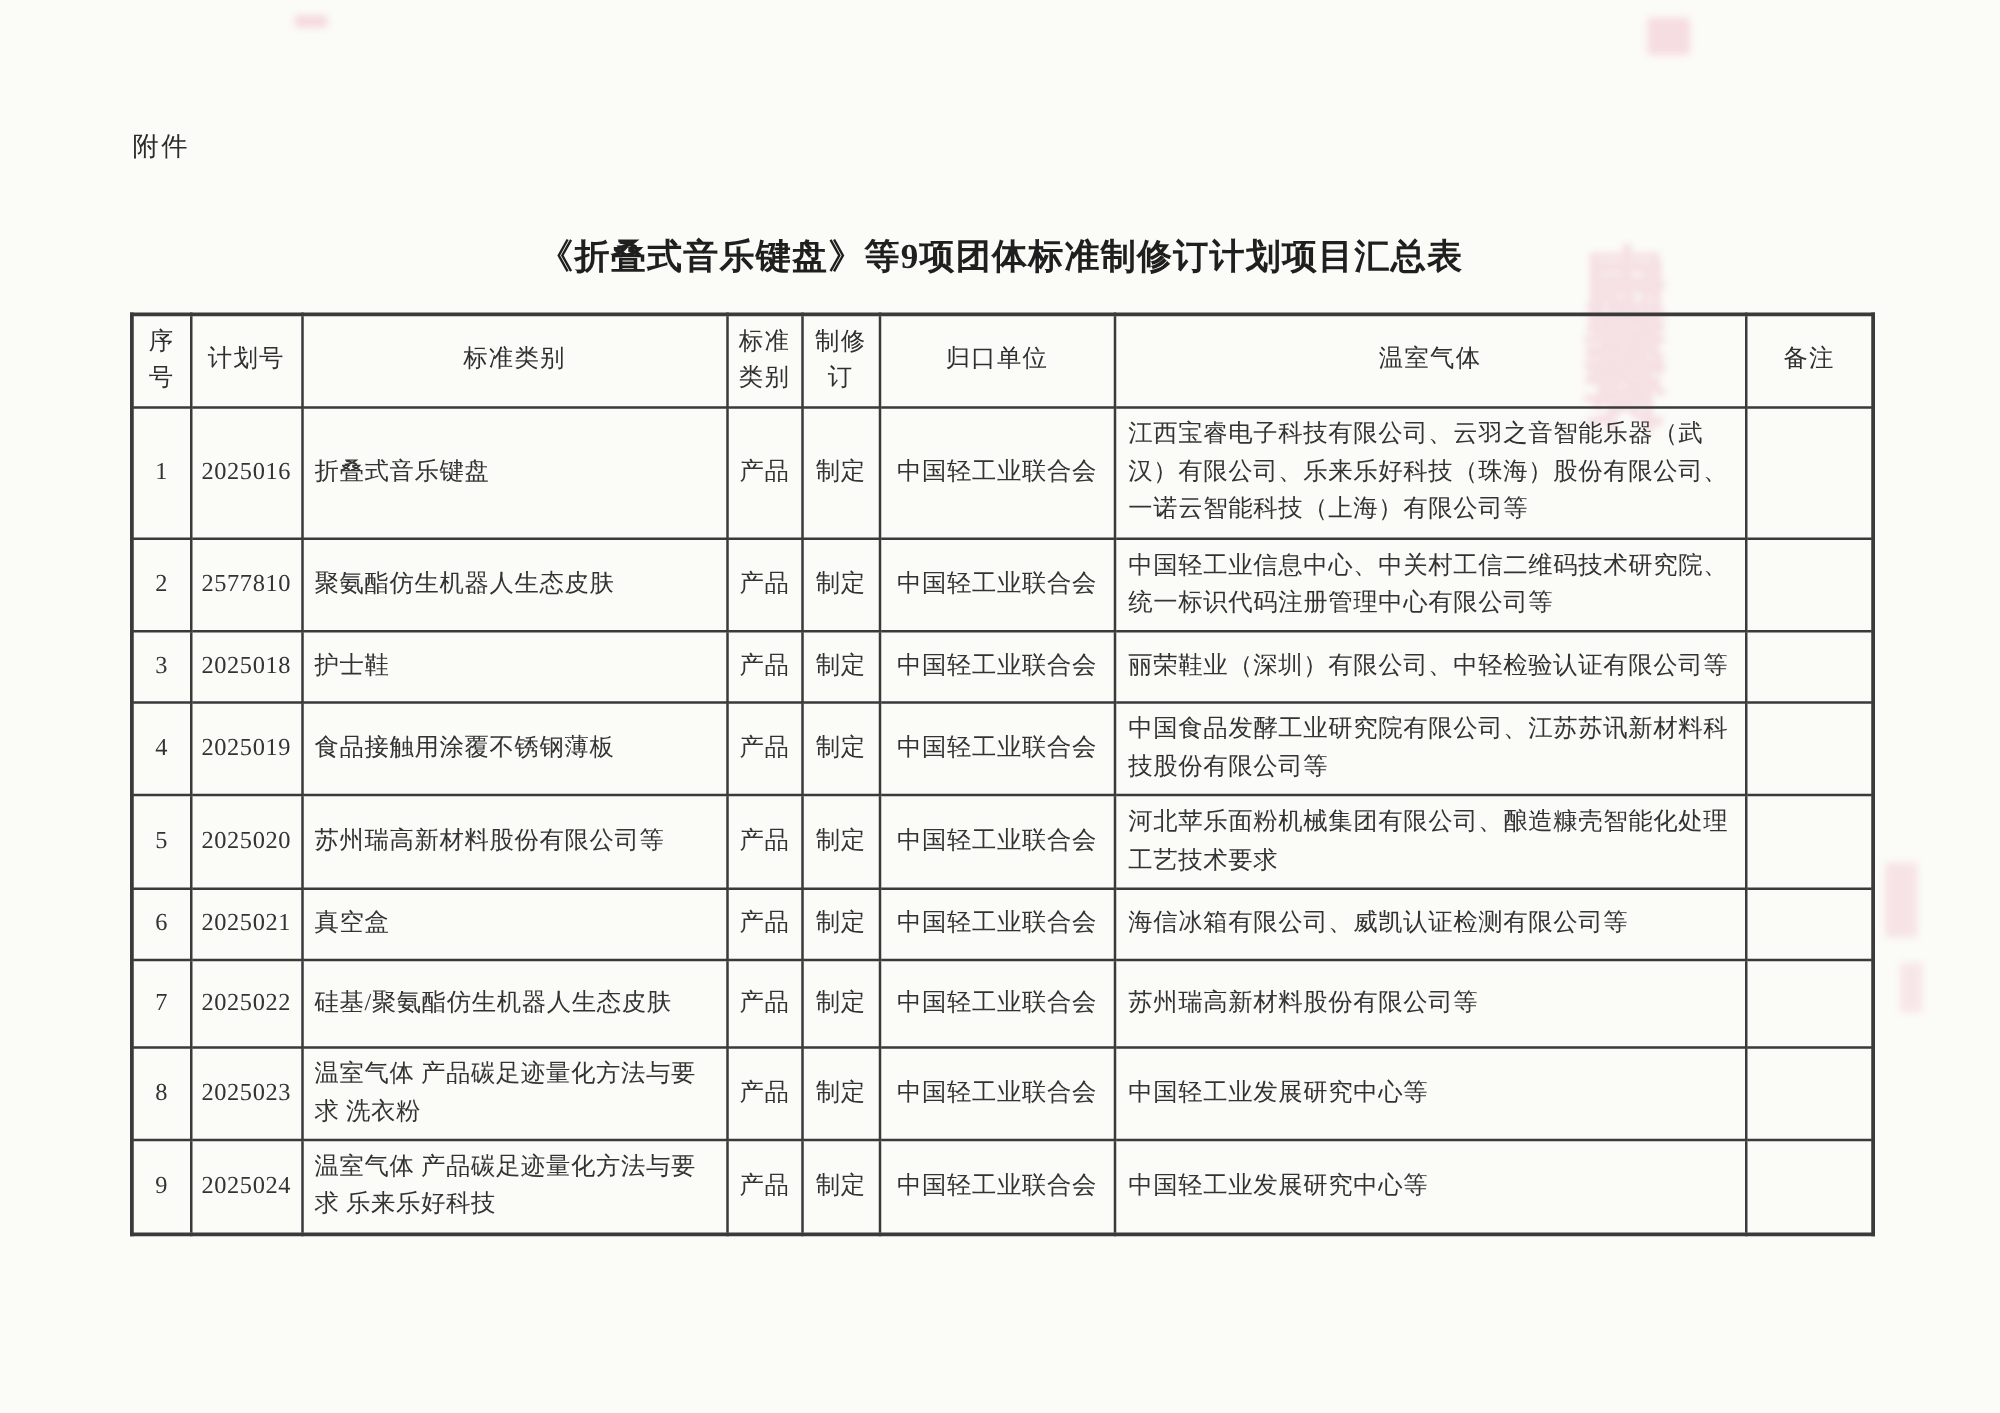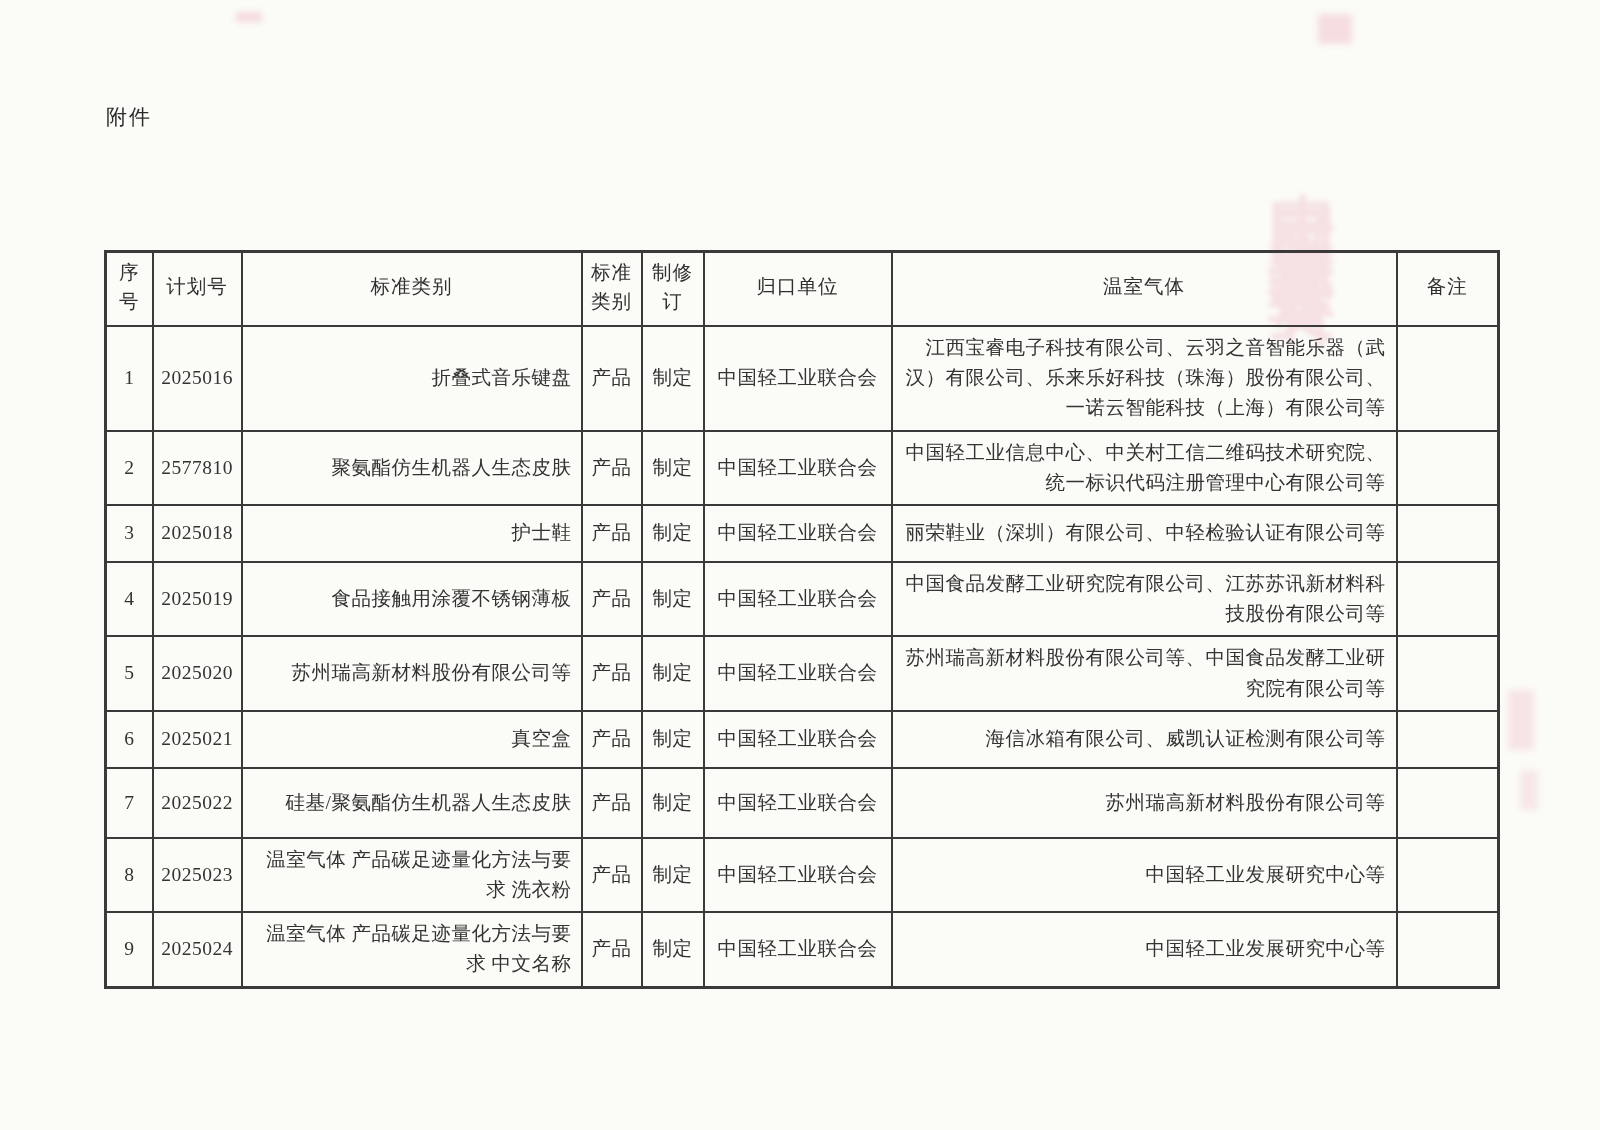--- a/index.html
+++ b/index.html
@@ -44,21 +44,21 @@
   tbody tr:nth-child(1){ height:105px; }
   tbody tr:nth-child(2){ height:70px; }
   tbody tr:nth-child(3){ height:57px; }
   tbody tr:nth-child(4){ height:71px; }
   tbody tr:nth-child(5){ height:67px; }
   tbody tr:nth-child(6){ height:57px; }
   tbody tr:nth-child(7){ height:70px; }
   tbody tr:nth-child(8){ height:70px; }
   tbody tr:nth-child(9){ height:63px; }
   td.c-index, td.c-plan, td.c-cat, td.c-type, td.c-admin { text-align:center; padding:6px 3px; }
-  td.c-name, td.c-draft { text-align:right;margin-left:48px; }
+  td.c-name, td.c-draft { text-align:left;margin-left:48px; }
   td.c-draft { padding:6px 10px; }
 
   
   .bleed {
     position:absolute; pointer-events:none; color:#e2849c;
     filter:blur(2.5px); transform:scaleX(-1);
   }
   .bleed-col {
     left:1255px; top:140px; width:130px; height:780px;
     writing-mode:vertical-rl; text-orientation:upright;
@@ -76,20 +76,21 @@
 
 <div class="sheet">
 
   <div class="bleed bleed-col">中国轻工业联合会文件</div>
   <div class="bleed bleed-mark mark1"></div>
   <div class="bleed bleed-mark mark2"></div>
   <div class="bleed bleed-mark mark3"></div>
   <div class="bleed bleed-mark mark4"></div>
 
   <div class="attachment">附件</div>
+  <h1 class="title">《折叠式音乐键盘》等9项团体标准制修订计划项目汇总表</h1>
 
   <table class="summary">
     <colgroup>
       <col style="width:47px">
         <col style="width:89px">
         <col style="width:340px">
       <col style="width:60px">
         <col style="width:62px">
         <col style="width:188px">
       <col style="width:505px">
@@ -152,21 +153,21 @@
     <td class="c-remark"></td>
   </tr>
 
   <tr>
     <td class="c-index">5</td>
     <td class="c-plan">2025020</td>
     <td class="c-name">苏州瑞高新材料股份有限公司等</td>
     <td class="c-cat">产品</td>
     <td class="c-type">制定</td>
     <td class="c-admin">中国轻工业联合会</td>
-    <td class="c-draft">苏州瑞高新材料股份有限公司等、中国食品发酵工业研究院有限公司等</td>
+    <td class="c-draft">河北苹乐面粉机械集团有限公司、酿造糠壳智能化处理工艺技术要求</td>
     <td class="c-remark"></td>
   </tr>
 
   <tr>
     <td class="c-index">6</td>
     <td class="c-plan">2025021</td>
     <td class="c-name">真空盒</td>
     <td class="c-cat">产品</td>
     <td class="c-type">制定</td>
     <td class="c-admin">中国轻工业联合会</td>
@@ -192,21 +193,21 @@
     <td class="c-cat">产品</td>
     <td class="c-type">制定</td>
     <td class="c-admin">中国轻工业联合会</td>
     <td class="c-draft">中国轻工业发展研究中心等</td>
     <td class="c-remark"></td>
   </tr>
 
   <tr>
     <td class="c-index">9</td>
     <td class="c-plan">2025024</td>
-    <td class="c-name">温室气体 产品碳足迹量化方法与要求 中文名称</td>
+    <td class="c-name">温室气体 产品碳足迹量化方法与要求 乐来乐好科技</td>
     <td class="c-cat">产品</td>
     <td class="c-type">制定</td>
     <td class="c-admin">中国轻工业联合会</td>
     <td class="c-draft">中国轻工业发展研究中心等</td>
     <td class="c-remark"></td>
   </tr>
 </tbody>
   </table>
 
 </div>

